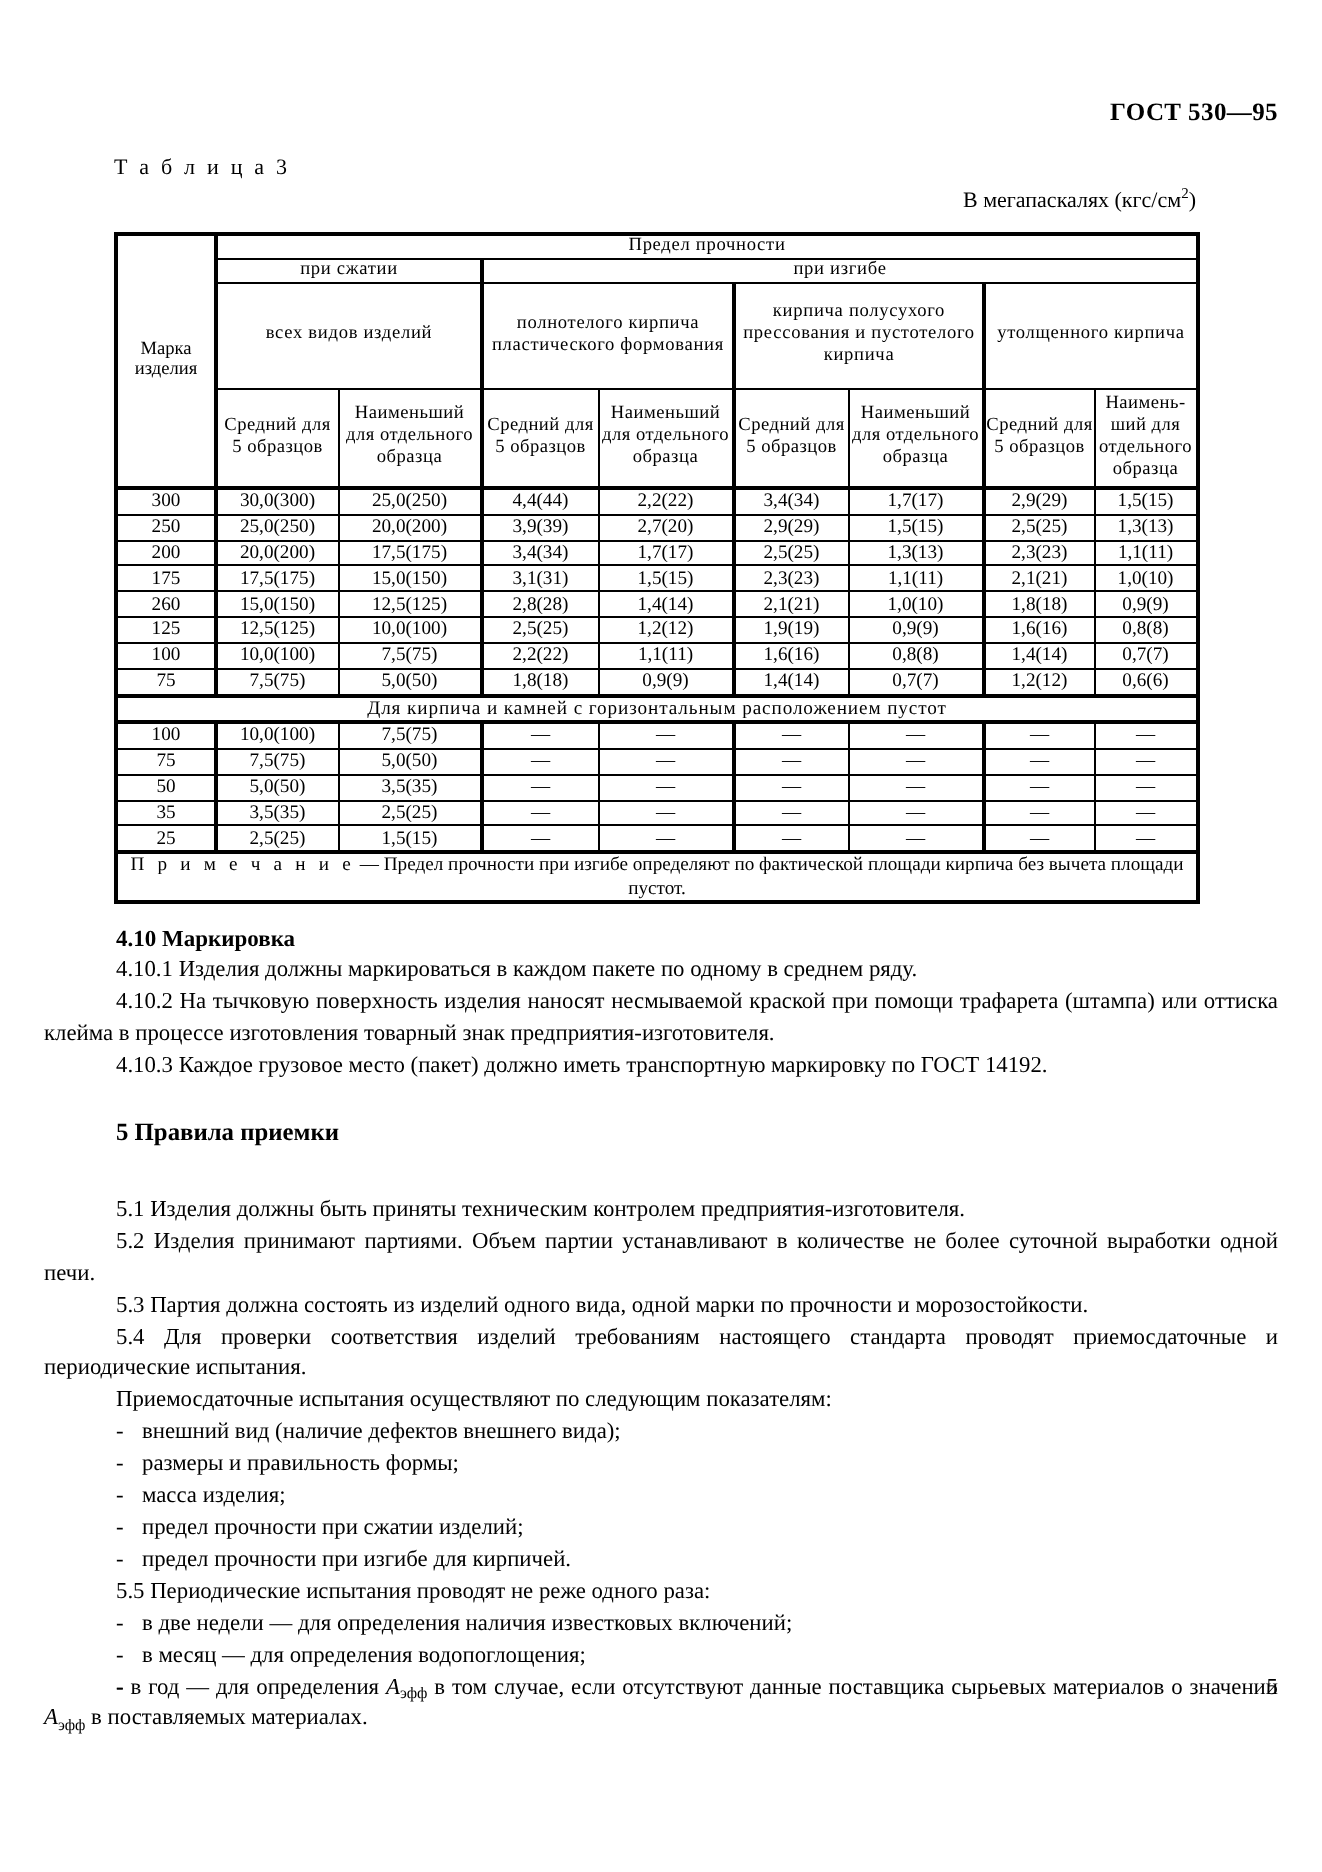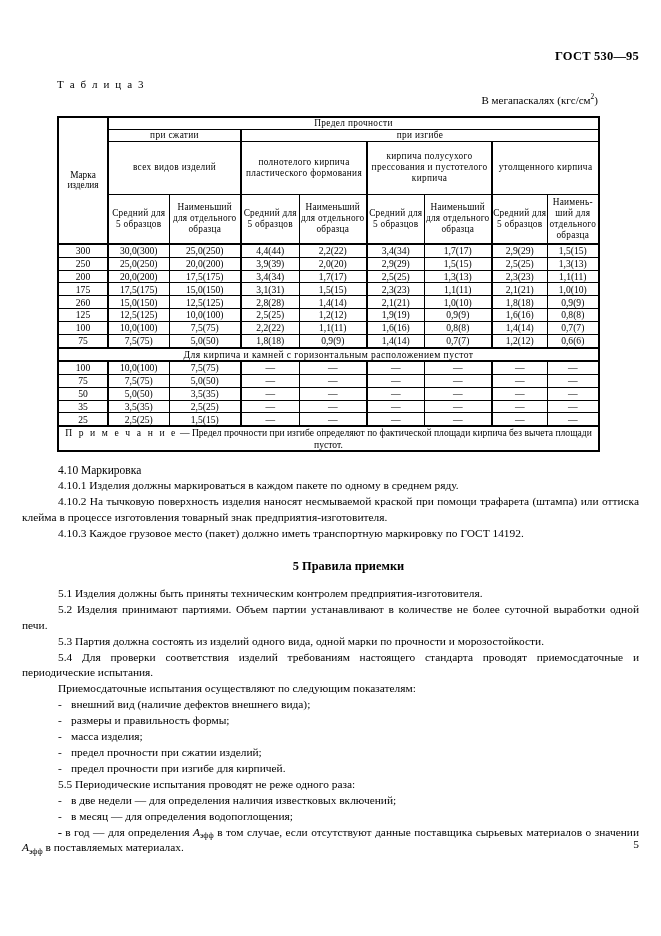--- a/index.html
+++ b/index.html
@@ -123,34 +123,33 @@
   
   .body {
     position: absolute;
     left: 22px;
     top: 462px;
     width: 617px;
     font-size: 11.4px;
     line-height: 1.395;
   }
   .h4 {
-    font-weight: normal;
+    font-weight: bold;
     margin: 0 0 0 36px;
     font-size: 11.5px;
   }
   .p {
     margin: 0;
     text-indent: 36px;
     text-align: justify;
   }
   .h5 {
     font-weight: bold;
     font-size: 12.4px;
-    margin: 16px 0 0 36px;
-    text-align: center;
+    margin: 16px 0 12px 36px;
   }
   .gap { height: 11px; }
   .li {
     margin: 0;
     text-indent: 0;
     padding-left: 49px;
     text-align: left;
     position: relative;
   }
   .li .bullet {
@@ -226,21 +225,21 @@
           <td class="thickTop">3,4(34)</td>
           <td class="sepR thickTop">1,7(17)</td>
           <td class="thickTop">2,9(29)</td>
           <td class="thickTop">1,5(15)</td>
         </tr>
         <tr class="datarow">
           <td class="marka">250</td>
           <td>25,0(250)</td>
           <td class="sepR">20,0(200)</td>
           <td>3,9(39)</td>
-          <td class="sepR">2,0(20)</td>
+          <td class="sepR">2,7(20)</td>
           <td>2,9(29)</td>
           <td class="sepR">1,5(15)</td>
           <td>2,5(25)</td>
           <td>1,3(13)</td>
         </tr>
         <tr class="datarow">
           <td class="marka">200</td>
           <td>20,0(200)</td>
           <td class="sepR">17,5(175)</td>
           <td>3,4(34)</td>

